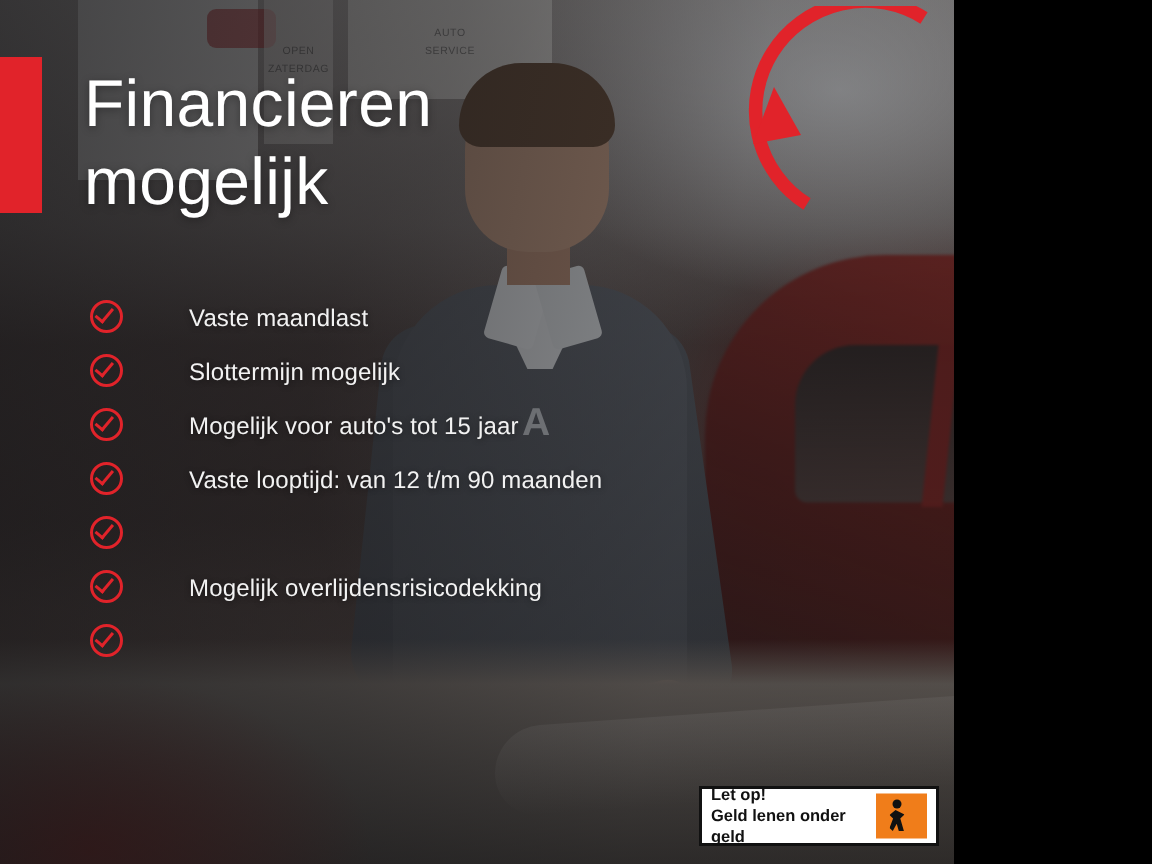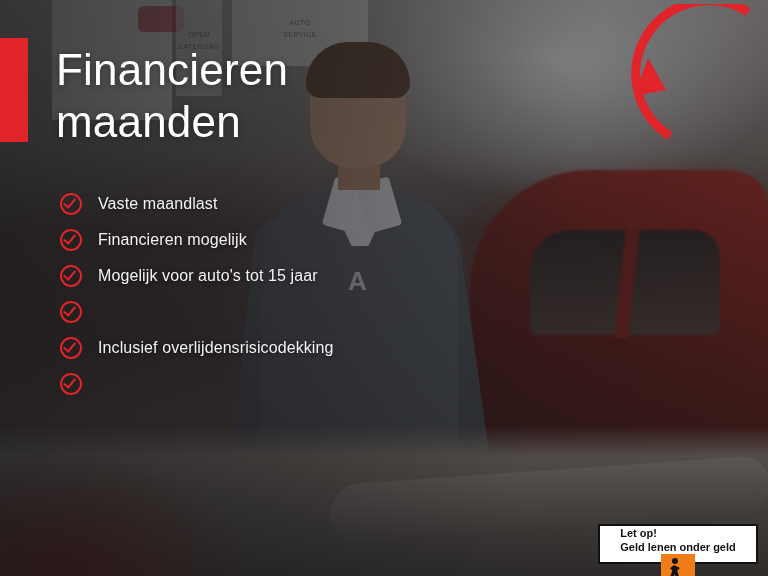--- a/index.html
+++ b/index.html
@@ -5,21 +5,21 @@
   html, body {
     margin: 0;
     padding: 0;
     background: #000;
   }
   body {
     font-family: "Liberation Sans", sans-serif;
   }
   .stage {
     position: relative;
-    width: 768px;
+    width: 636px;
     height: 576px;
     overflow: hidden;
     background: #be185d;
   }
 
   
   .photo {
     position: absolute;
     inset: 0;
     background:
@@ -172,22 +172,23 @@
     font-weight: 400;
     letter-spacing: .2px;
     text-shadow: 0 1px 6px rgba(0,0,0,.35);
   }
   .features {
     position: absolute; left: 60px; top: 186px;
     width: 480px;
   }
   .feature {
     display: flex;
-    align-items: center;
+    align-items: flex-end;
     height: 36px;
+    gap: 28px;
   }
   .check {
     width: 18px; height: 18px;
     flex: 0 0 18px;
     border: 2px solid #e1232a;
     border-radius: 50%;
     position: relative;
     margin-right: 16px;
   }
   .check::after {
@@ -211,21 +212,20 @@
   .warning {
     position: absolute;
     right: 10px; bottom: 12px;
     width: 160px; height: 40px;
     background: #ffffff;
     border: 2px solid #111;
     display: flex;
     align-items: center;
     padding: 0 6px;
     box-sizing: border-box;
-    flex-direction: column;
   }
   .warning-text {
     font-size: 11px;
     font-weight: bold;
     color: #111;
     line-height: 14px;
     flex: 1 1 auto;
   }
   .warning-icon {
     width: 34px; height: 30px;
@@ -290,42 +290,46 @@
   <div class="scrim"></div>
 
   <div class="left-bar"></div>
   <svg class="arc" viewBox="0 0 130 146">
     <path d="M118 8 A 64 64 0 1 0 40 132" fill="none" stroke="#e1232a" stroke-width="9"></path>
     <path d="M18 54 L36 86 L4 92 Z" fill="#e1232a"></path>
   </svg>
 
   <div class="headline">
     <div>Financieren</div>
-    <div>maanden</div>
+    <div>mogelijk</div>
   </div>
 
   <div class="features">
     <div class="feature">
       <span class="check"></span>
       <span class="feature-label">Vaste maandlast</span>
     </div>
     <div class="feature">
       <span class="check"></span>
-      <span class="feature-label">Financieren mogelijk</span>
+      <span class="feature-label">Slottermijn mogelijk</span>
     </div>
     <div class="feature">
       <span class="check"></span>
       <span class="feature-label">Mogelijk voor auto's tot 15 jaar</span>
     </div>
     <div class="feature">
       <span class="check"></span>
-    </div>
-    <div class="feature">
-      <span class="check"></span>
-      <span class="feature-label">Inclusief overlijdensrisicodekking</span>
+      <span class="feature-label">Vaste looptijd: van 12 t/m 90 maanden</span>
+    </div>
+    <div class="feature">
+      <span class="check"></span>
+    </div>
+    <div class="feature">
+      <span class="check"></span>
+      <span class="feature-label">Mogelijk overlijdensrisicodekking</span>
     </div>
     <div class="feature">
       <span class="check"></span>
     </div>
   </div>
 
   <div class="warning">
     <div class="warning-text">
       <div>Let op!</div>
       <div>Geld lenen onder geld</div>

